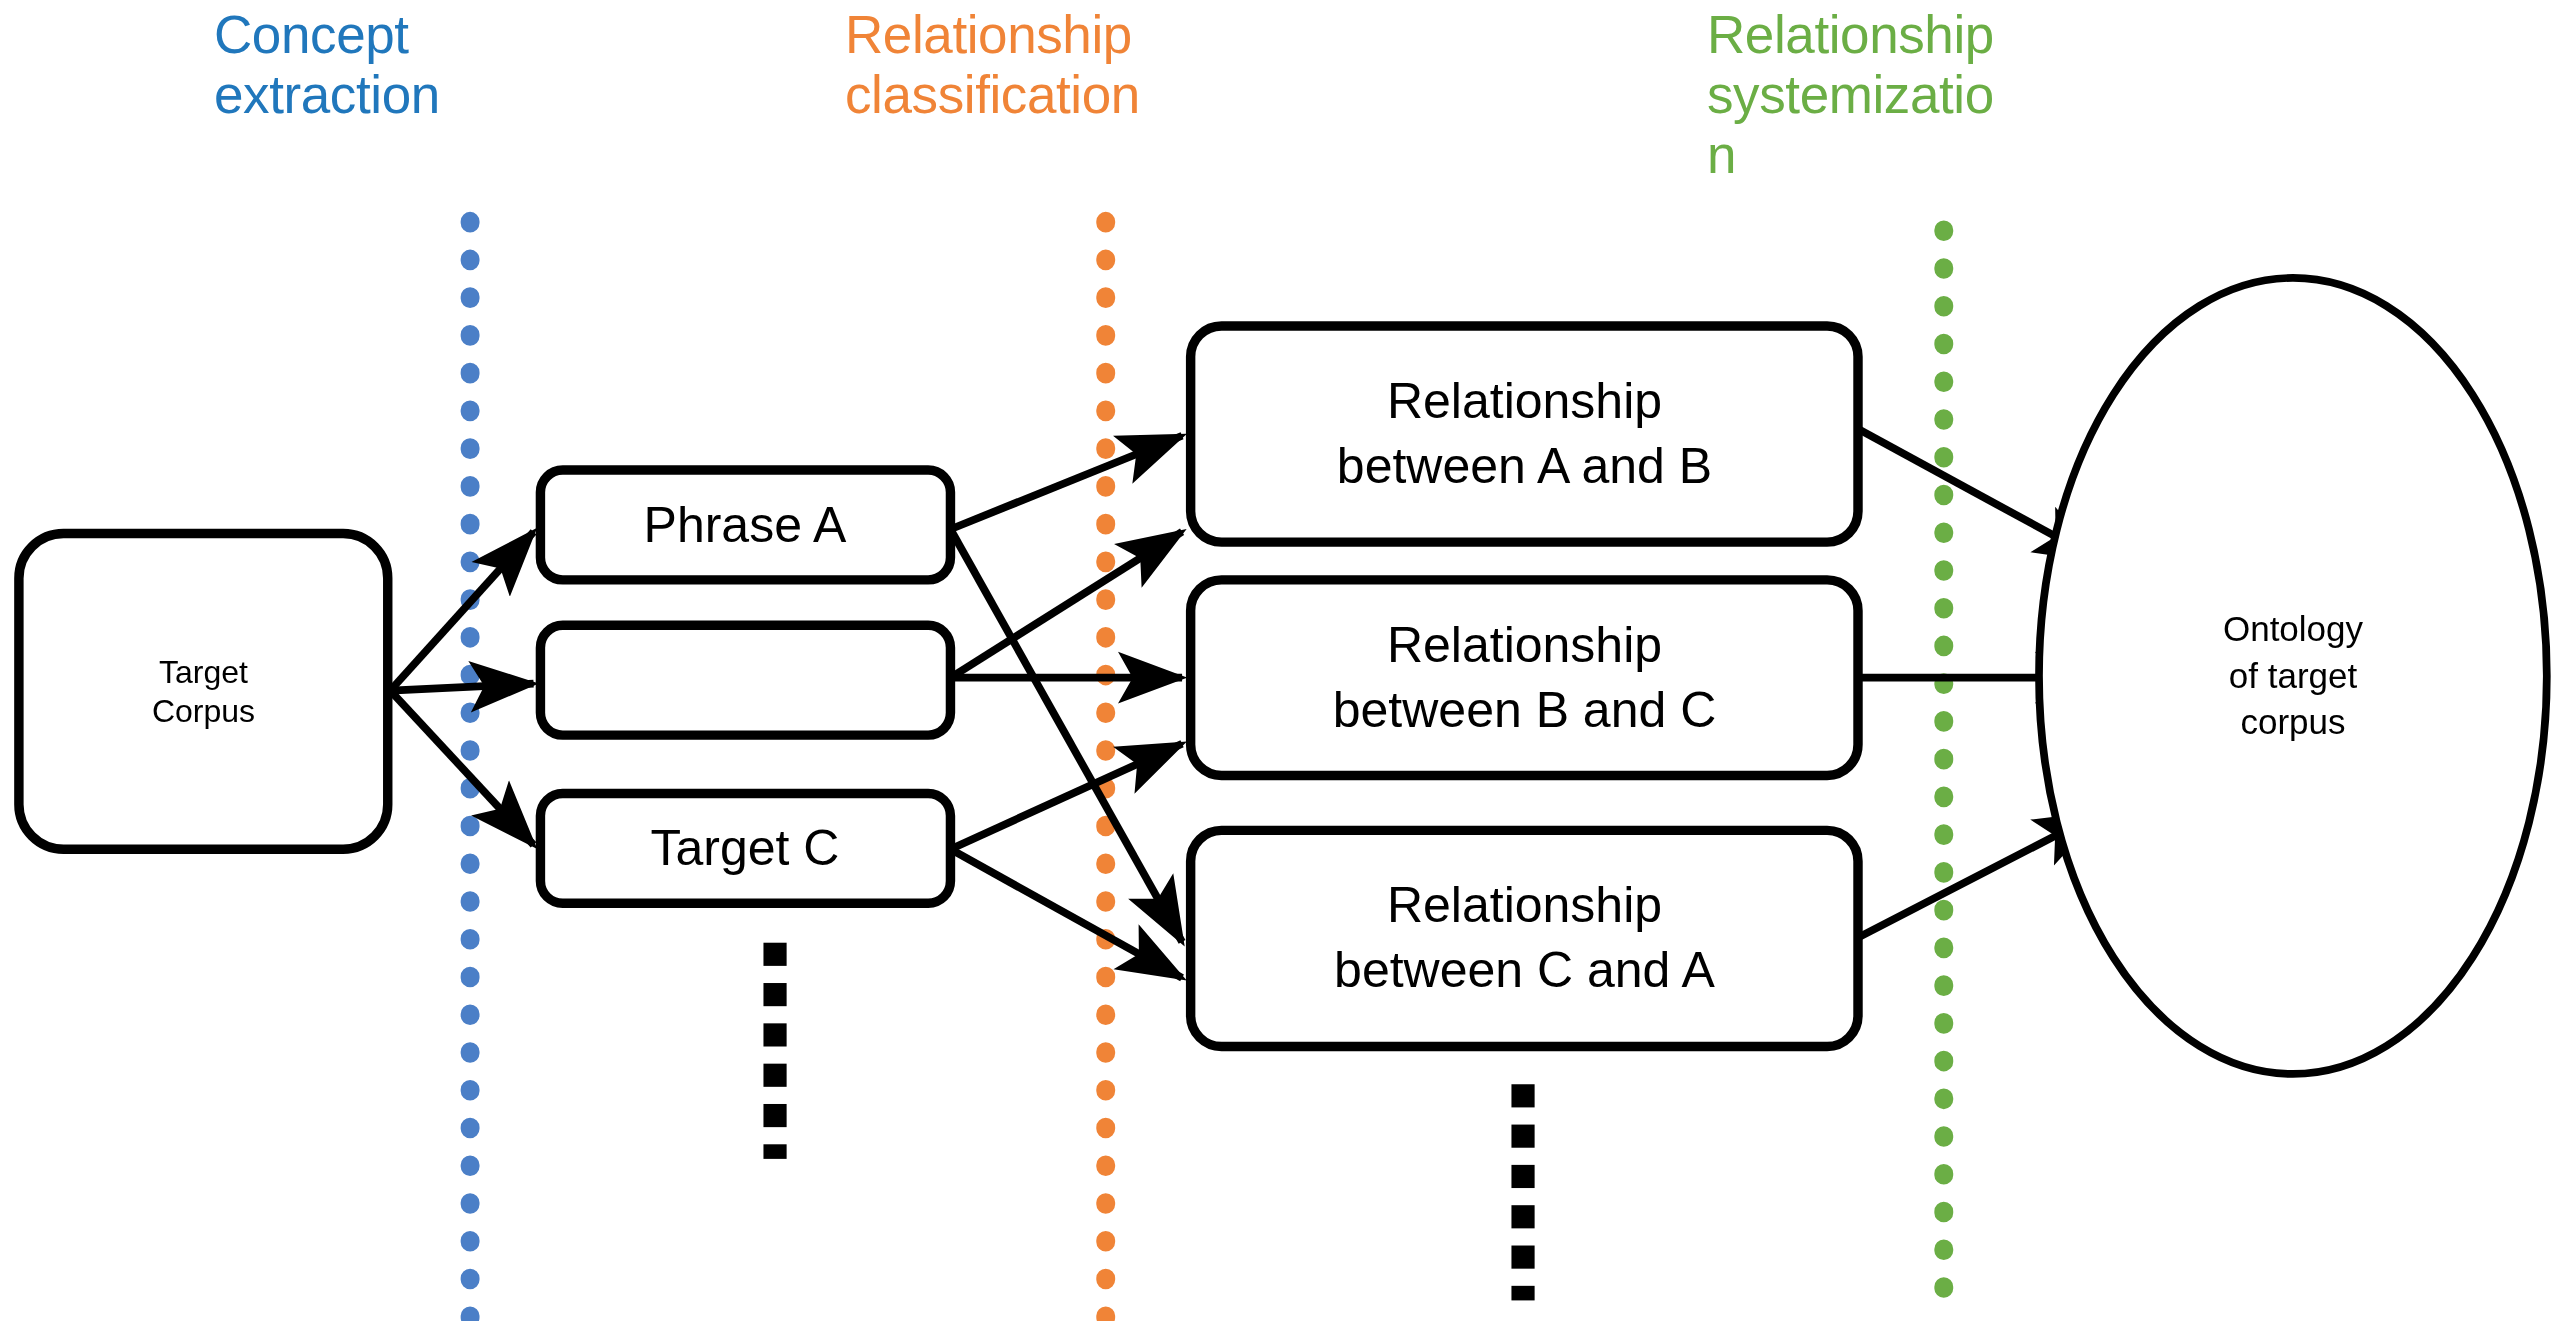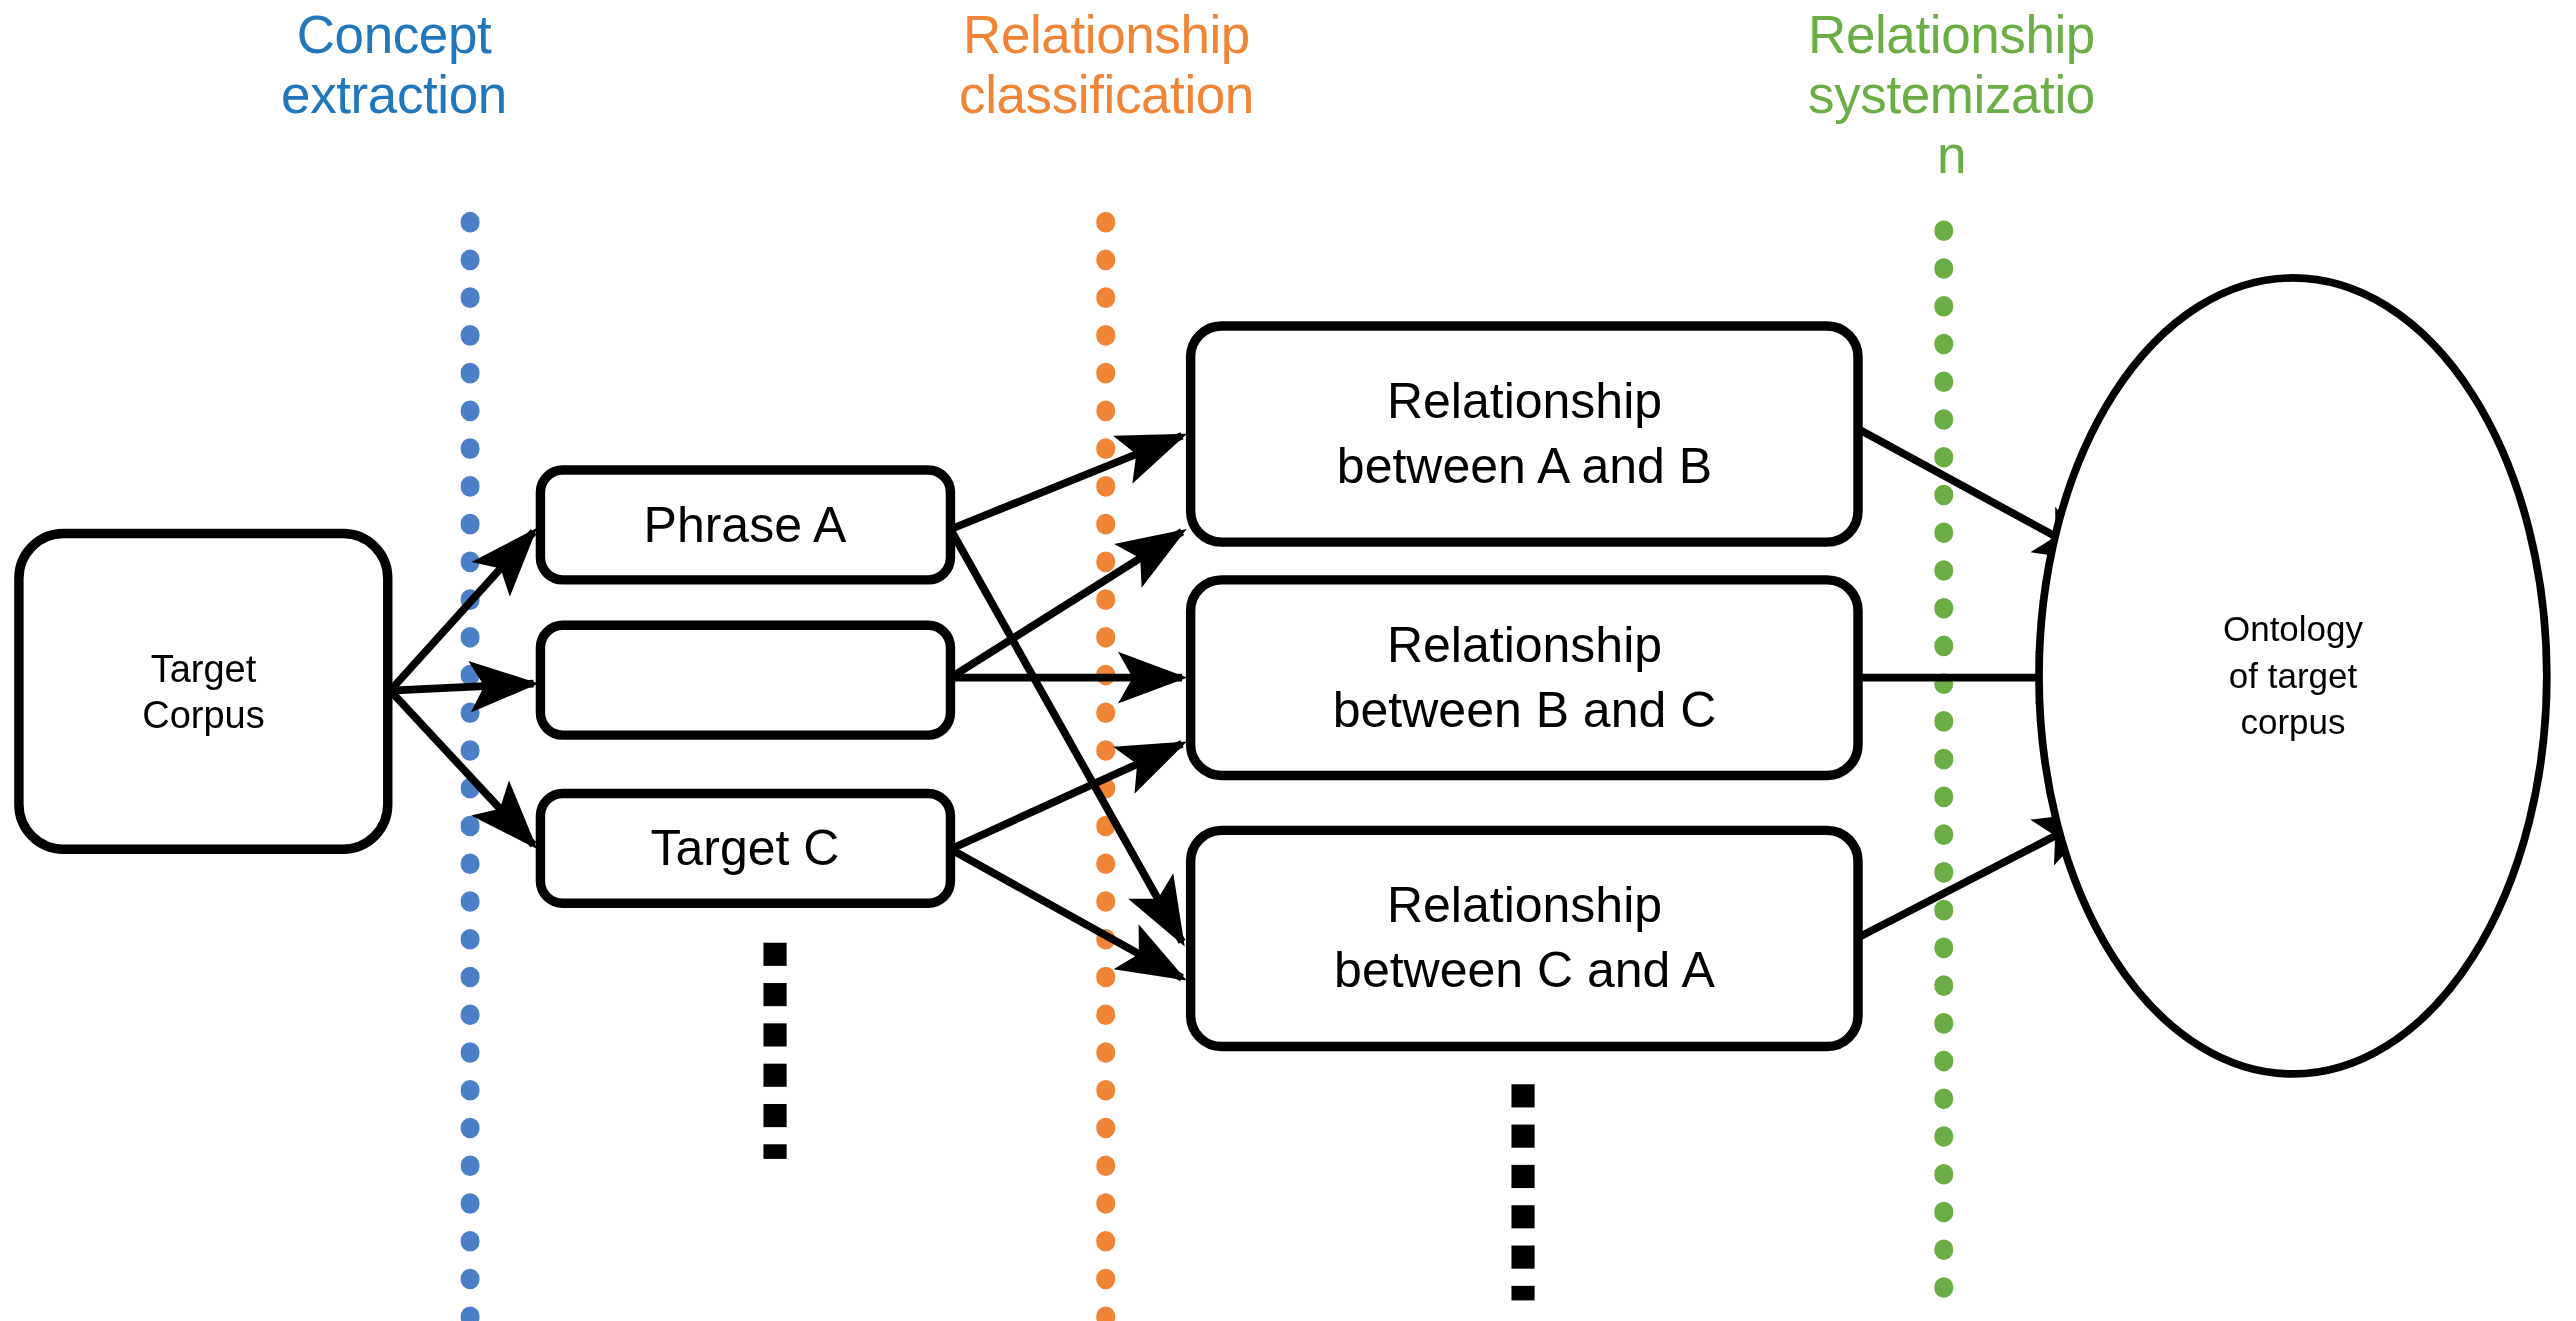--- a/index.html
+++ b/index.html
@@ -20,21 +20,20 @@
   }
   #diagram-svg {
     position: absolute;
     left: 0;
     top: 0;
     width: 2576px;
     height: 1321px;
   }
   .stage-heading {
     position: absolute;
-    text-align: center;
     font-family: "Liberation Sans", sans-serif;
     font-size: 53px;
     line-height: 1.13;
     font-weight: 400;
     letter-spacing: -0.4px;
     white-space: pre-line;
   }
   #heading-concept-extraction {
     left: 214px;
     top: 5.1px;
@@ -55,21 +54,21 @@
     display: flex;
     align-items: center;
     justify-content: center;
     text-align: center;
     font-family: "Liberation Sans", sans-serif;
     color: #000000;
     white-space: pre-line;
     pointer-events: none;
   }
   .node-label.corpus {
-    font-size: 38px;
+    font-size: 32px;
     line-height: 1.22;
   }
   .node-label.phrase {
     font-size: 50px;
     line-height: 1.2;
   }
   .node-label.relationship {
     font-size: 50px;
     line-height: 1.3;
   }

